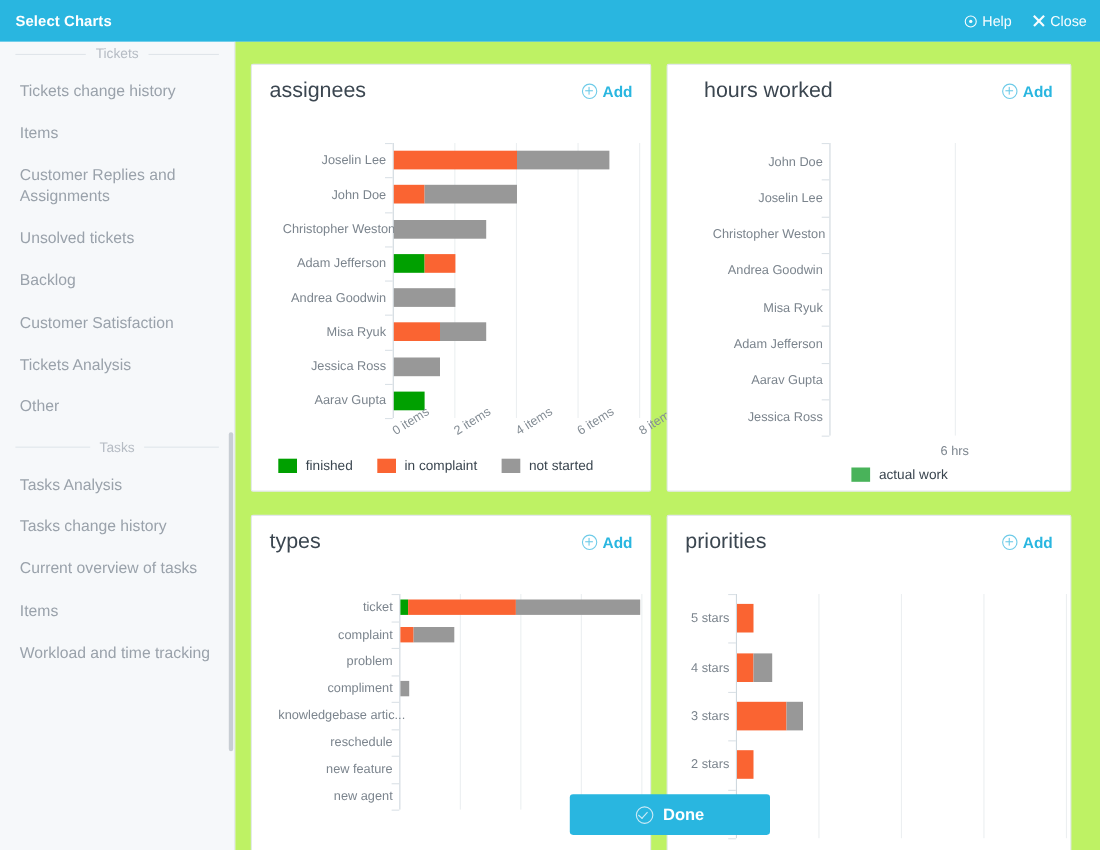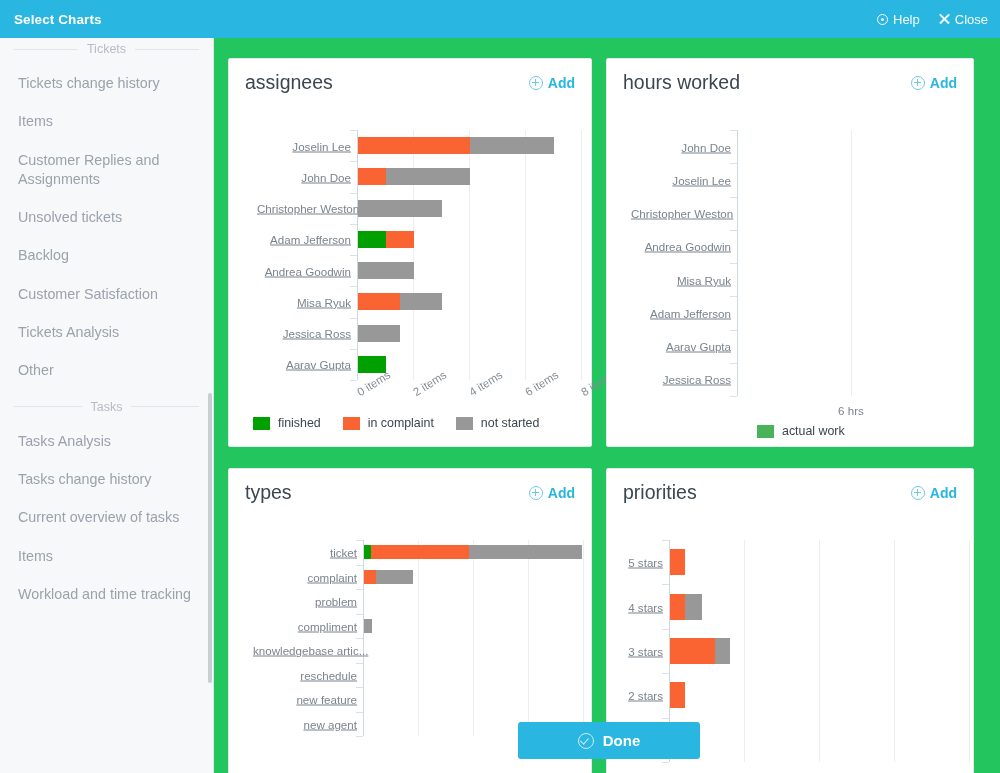--- a/index.html
+++ b/index.html
@@ -94,31 +94,31 @@
   }
   .scroll-thumb {
     position: absolute; right: 1px; top: 355px;
     width: 4px; height: 290px; background: #c8ced4; border-radius: 2px;
   }
 
   
   .main {
     position: absolute; left: 214px; top: 38px;
     width: 786px; height: 736px;
-    background: #22c55e;
+    background: #bef264;
     overflow: hidden;
   }
   .card {
     position: absolute;
     background: #ffffff;
     border: 1px solid #e3e8ec;
     border-radius: 2px;
   }
   #card-assignees { left: 14px;  top: 20px;  width: 364px; height: 389px; }
-  #card-hours     { left: 392px; top: 20px;  width: 368px; height: 389px; }
+  #card-hours     { left: 392px; top: 20px;  width: 368px; height: 389px; padding-left: 17px; }
   #card-types     { left: 14px;  top: 430px; width: 364px; height: 330px; }
   #card-priorities{ left: 392px; top: 430px; width: 368px; height: 330px; }
 
   .card-head {
     display: flex; align-items: center;
     padding: 12px 16px 2px 16px;
   }
   .card-title {
     font-size: 19.5px; color: #3b4650; font-weight: normal;
   }
@@ -145,21 +145,20 @@
     position: absolute; width: 1px; background: #eceff1;
   }
   .tickmark {
     position: absolute; height: 1px; width: 7px; background: #dbe2e7;
   }
   .cat-label {
     position: absolute; text-align: right;
     font-size: 11.6px; color: #7b848d;
     white-space: nowrap;
     transform: translateY(-50%);
-    text-decoration: underline;
   }
   .bar {
     position: absolute; height: 17px;
   }
   .xtick-rot {
     position: absolute; font-size: 11.4px; color: #848d95;
     white-space: nowrap;
     transform-origin: left top;
     transform: rotate(-32deg);
   }

